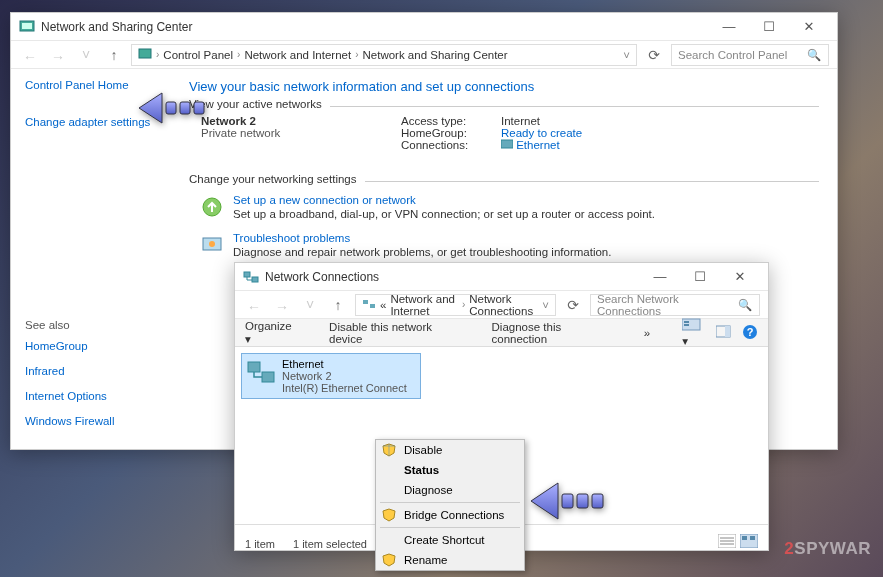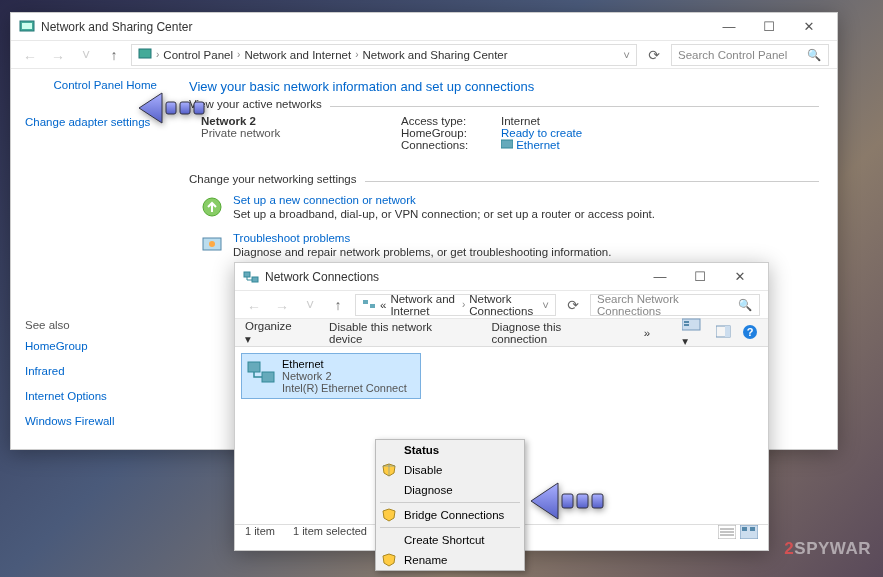--- a/index.html
+++ b/index.html
@@ -18,21 +18,21 @@
 .nav-arrow { width: 22px; height: 22px; display: flex; align-items: center; justify-content: center; color: #ccc; font-size: 14px; }
 .nav-arrow.enabled { color: #666; }
 .breadcrumb { flex: 1; display: flex; align-items: center; border: 1px solid #ddd; height: 22px; padding: 0 6px; gap: 4px; }
 .breadcrumb span { font-size: 11.5px; }
 .breadcrumb .sep { color: #888; font-size: 10px; }
 .searchbox { width: 158px; height: 22px; border: 1px solid #ddd; display: flex; align-items: center; padding: 0 6px; font-size: 11.5px; color: #888; }
 .searchbox .sicon { margin-left: auto; color: #666; }
 
 .content1 { display: flex; height: calc(100% - 56px); }
 .sidebar { width: 160px; padding: 10px 14px; font-size: 11.5px; display: flex; flex-direction: column; }
-.sidebar .sbhead { color: #0066cc; margin-bottom: 24px; text-align: right; }
+.sidebar .sbhead { color: #0066cc; margin-bottom: 24px; }
 .sidebar .sbitem { color: #0066cc; margin-bottom: 10px; line-height: 1.3; }
 .sidebar .seealso { margin-top: auto; }
 .sidebar .seealso .st { color: #555; margin-bottom: 8px; }
 
 .main1 { flex: 1; padding: 10px 18px; font-size: 11.5px; color: #333; }
 .main1 h2 { color: #0066cc; font-size: 13px; font-weight: normal; margin-bottom: 12px; }
 .main1 .fieldset { border-top: 1px solid #ccc; margin: 4px 0 12px; position: relative; }
 .main1 .fieldset .legend { position: absolute; top: -9px; left: 0; background: #fff; padding-right: 8px; font-size: 11.5px; }
 .net-row { display: flex; padding: 8px 12px 12px 12px; }
 .net-left { width: 200px; }
@@ -55,21 +55,21 @@
 .item-ethernet { width: 180px; border: 1px solid #7ab0e0; background: #cde8ff; padding: 4px; display: flex; gap: 6px; font-size: 11px; }
 .item-ethernet .iicon { width: 30px; height: 30px; }
 .item-ethernet .iname { color: #000; }
 .item-ethernet .isub { color: #555; }
 
 .context-menu { position: absolute; left: 140px; top: 92px; width: 150px; background: #f0f0f0; border: 1px solid #bbb; box-shadow: 2px 2px 6px rgba(0,0,0,0.3); font-size: 11.5px; }
 .context-menu .cmi { padding: 4px 8px 4px 28px; position: relative; }
 .context-menu .cmi.sep { border-bottom: 1px solid #ccc; height: 1px; padding: 0; margin: 2px 4px; }
 .context-menu .cmi .shield { position: absolute; left: 6px; top: 3px; width: 14px; height: 14px; }
 
-.statusbar { height: 26px; border-top: 1px solid #ddd; display: flex; align-items: flex-start; padding: 0 10px; font-size: 11px; color: #444; gap: 18px; }
+.statusbar { height: 26px; border-top: 1px solid #ddd; display: flex; align-items: flex-end; padding: 0 10px; font-size: 11px; color: #444; gap: 18px; }
 .statusbar .sb-right { margin-left: auto; display: flex; gap: 4px; }
 
 .watermark { position: absolute; right: 12px; bottom: 18px; font-size: 17px; font-weight: bold; color: rgba(255,255,255,0.5); letter-spacing: 0.5px; }
 .watermark .num { color: rgba(255,80,80,0.7); }
 
 .net-icon-svg { display:inline-block; }
 </style>
 </head>
 <body>
 
@@ -262,25 +262,25 @@
           </svg>
       </span>
       <div>
         <div class="iname">Ethernet</div>
         <div class="isub">Network  2</div>
         <div class="isub">Intel(R) Ethernet Connect</div>
       </div>
     </div>
 
     <div class="context-menu">
-      <div class="cmi" style="font-weight:bold;">Status</div>
       <div class="cmi"><span class="shield"><svg width="14" height="14">
               <path d="M7 1 L13 3 L12 10 L7 13 L2 10 L1 3 Z" fill="#fc4" stroke="#a82"></path>
               <path d="M7 1 L7 13 M1 3 L13 3" stroke="#48c" stroke-width="0.5"></path>
             </svg></span><span>Disable</span></div>
+      <div class="cmi" style="font-weight:bold;">Status</div>
       <div class="cmi">Diagnose</div>
       <div class="cmi sep"></div>
       <div class="cmi"><span class="shield"><svg width="14" height="14">
               <path d="M7 1 L13 3 L12 10 L7 13 L2 10 L1 3 Z" fill="#fc4" stroke="#a82"></path>
             </svg></span><span>Bridge Connections</span></div>
       <div class="cmi sep"></div>
       <div class="cmi">Create Shortcut</div>
       <div class="cmi"><span class="shield"><svg width="14" height="14">
               <path d="M7 1 L13 3 L12 10 L7 13 L2 10 L1 3 Z" fill="#fc4" stroke="#a82"></path>
             </svg></span><span>Rename</span></div>

